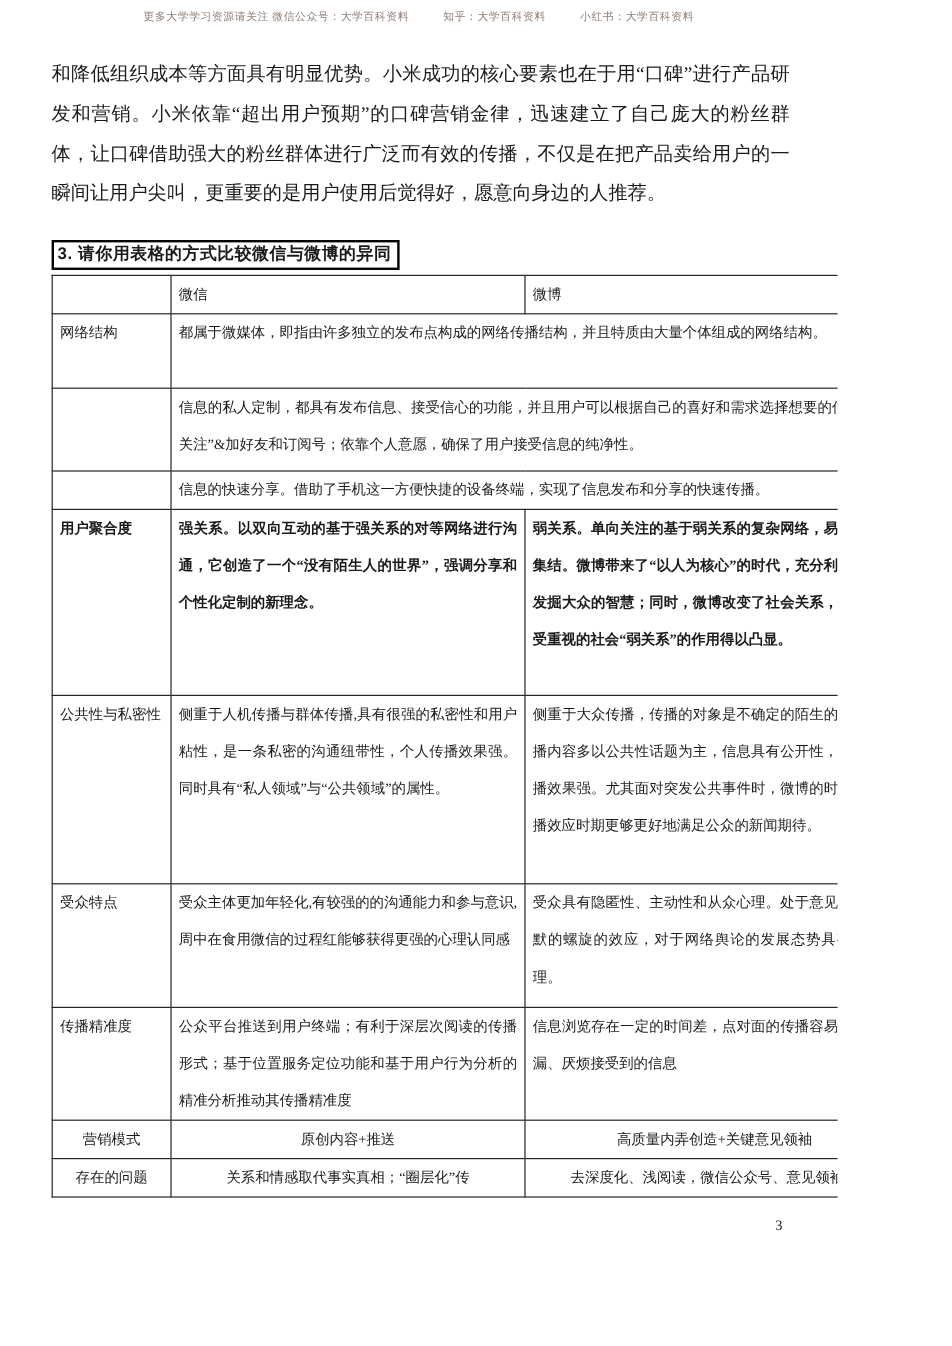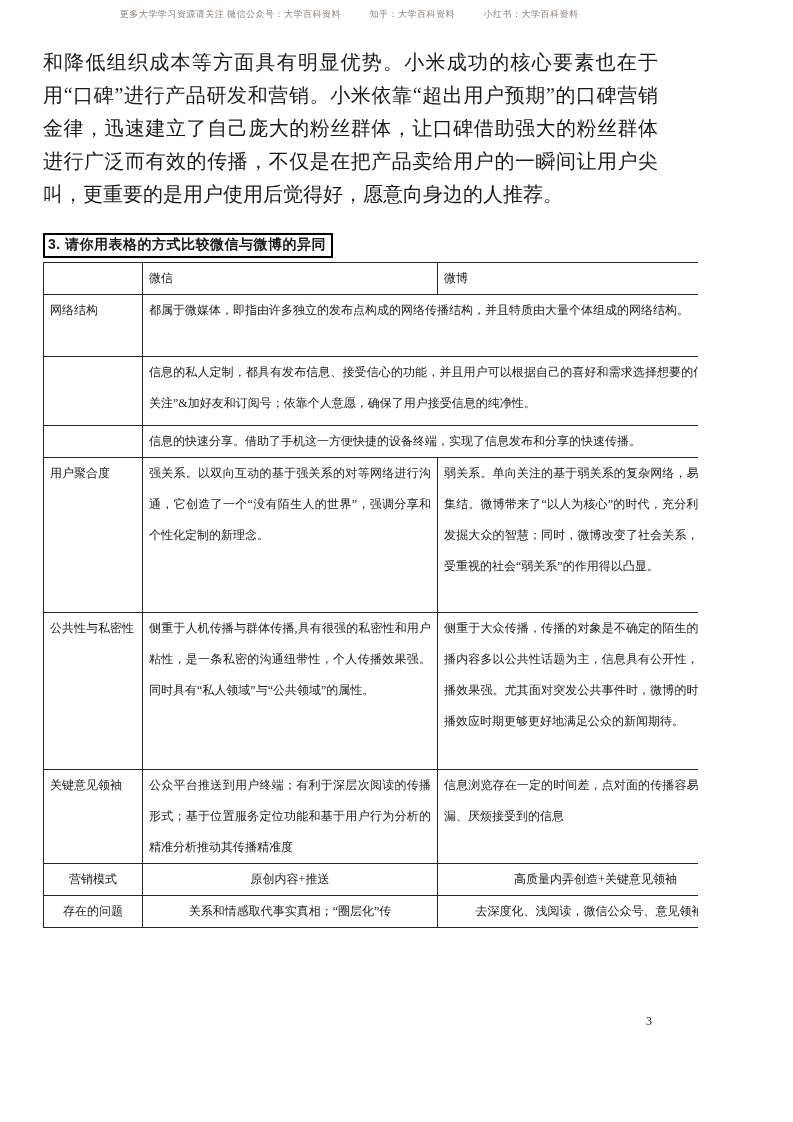--- a/index.html
+++ b/index.html
@@ -14,21 +14,21 @@
   .header-note{
     padding-top:8px;
     text-align:center;
     font-size:9px;
     letter-spacing:.5px;
     color:#8d8078;
     white-space:pre;
   }
   .para{
     margin:25px 40px 0 43px;
-    font-size:20px;
+    font-size:16px;
     line-height:33px;
     text-align:justify;
     text-justify:inter-ideograph;
   }
   .heading{
     display:inline-block;
     margin:22px 0 0 43px;
     padding:1px 5px 2px 3px;
     border:2px solid #000000;
     font-family:"Liberation Sans","DejaVu Sans",sans-serif;
@@ -55,21 +55,21 @@
   td.lbl{
     text-align:center;
     padding:0 7px;
   }
   td.colhead-wechat{padding-left:36px;text-align:left;}
   td.colhead-weibo{padding-left:30px;text-align:left;}
   tr.r0{height:31px;}
   tr.r1{height:62px;}
   tr.r2{height:69px;}
   tr.r3{height:28px;}
-  tr.r4{height:155px;}
+  tr.r4{height:155px;font-weight:bold;}
   tr.r5{height:157px;}
   tr.r6{height:103px;}
   tr.r7{height:88px;}
   tr.r8{height:27px;}
   tr.r9{height:30px;}
   tr.center-row td{text-align:center;}
   .page-number{
     position:absolute;
     top:1014px;
     right:46px;
@@ -123,23 +123,28 @@
         <td>强关系。以双向互动的基于强关系的对等网络进行沟通，它创造了一个“没有陌生人的世界”，强调分享和个性化定制的新理念。</td>
         <td>弱关系。单向关注的基于弱关系的复杂网络，易于人群的集结。微博带来了“以人为核心”的时代，充分利用网络来发掘大众的智慧；同时，微博改变了社会关系，使原有未受重视的社会“弱关系”的作用得以凸显。</td>
       </tr>
 
       <tr class="r5">
         <td class="lbl">公共性与私密性</td>
         <td>侧重于人机传播与群体传播,具有很强的私密性和用户粘性，是一条私密的沟通纽带性，个人传播效果强。同时具有“私人领域”与“公共领域”的属性。</td>
         <td>侧重于大众传播，传播的对象是不确定的陌生的重任，传播内容多以公共性话题为主，信息具有公开性，社会性传播效果强。尤其面对突发公共事件时，微博的时效性与传播效应时期更够更好地满足公众的新闻期待。</td>
       </tr>
 
+      <tr class="r6">
+        <td class="lbl">受众特点</td>
+        <td>受众主体更加年轻化,有较强的的沟通能力和参与意识,周中在食用微信的过程红能够获得更强的心理认同感</td>
+        <td>受众具有隐匿性、主动性和从众心理。处于意见领袖和沉默的螺旋的效应，对于网络舆论的发展态势具有从众心理。</td>
+      </tr>
 
       <tr class="r7">
-        <td class="lbl">关键意见领袖</td>
+        <td class="lbl">传播精准度</td>
         <td>公众平台推送到用户终端；有利于深层次阅读的传播形式；基于位置服务定位功能和基于用户行为分析的精准分析推动其传播精准度</td>
         <td>信息浏览存在一定的时间差，点对面的传播容易使用户遗漏、厌烦接受到的信息</td>
       </tr>
 
       <tr class="r8 center-row">
         <td class="lbl">营销模式</td>
         <td>原创内容+推送</td>
         <td>高质量内弄创造+关键意见领袖</td>
       </tr>
 

